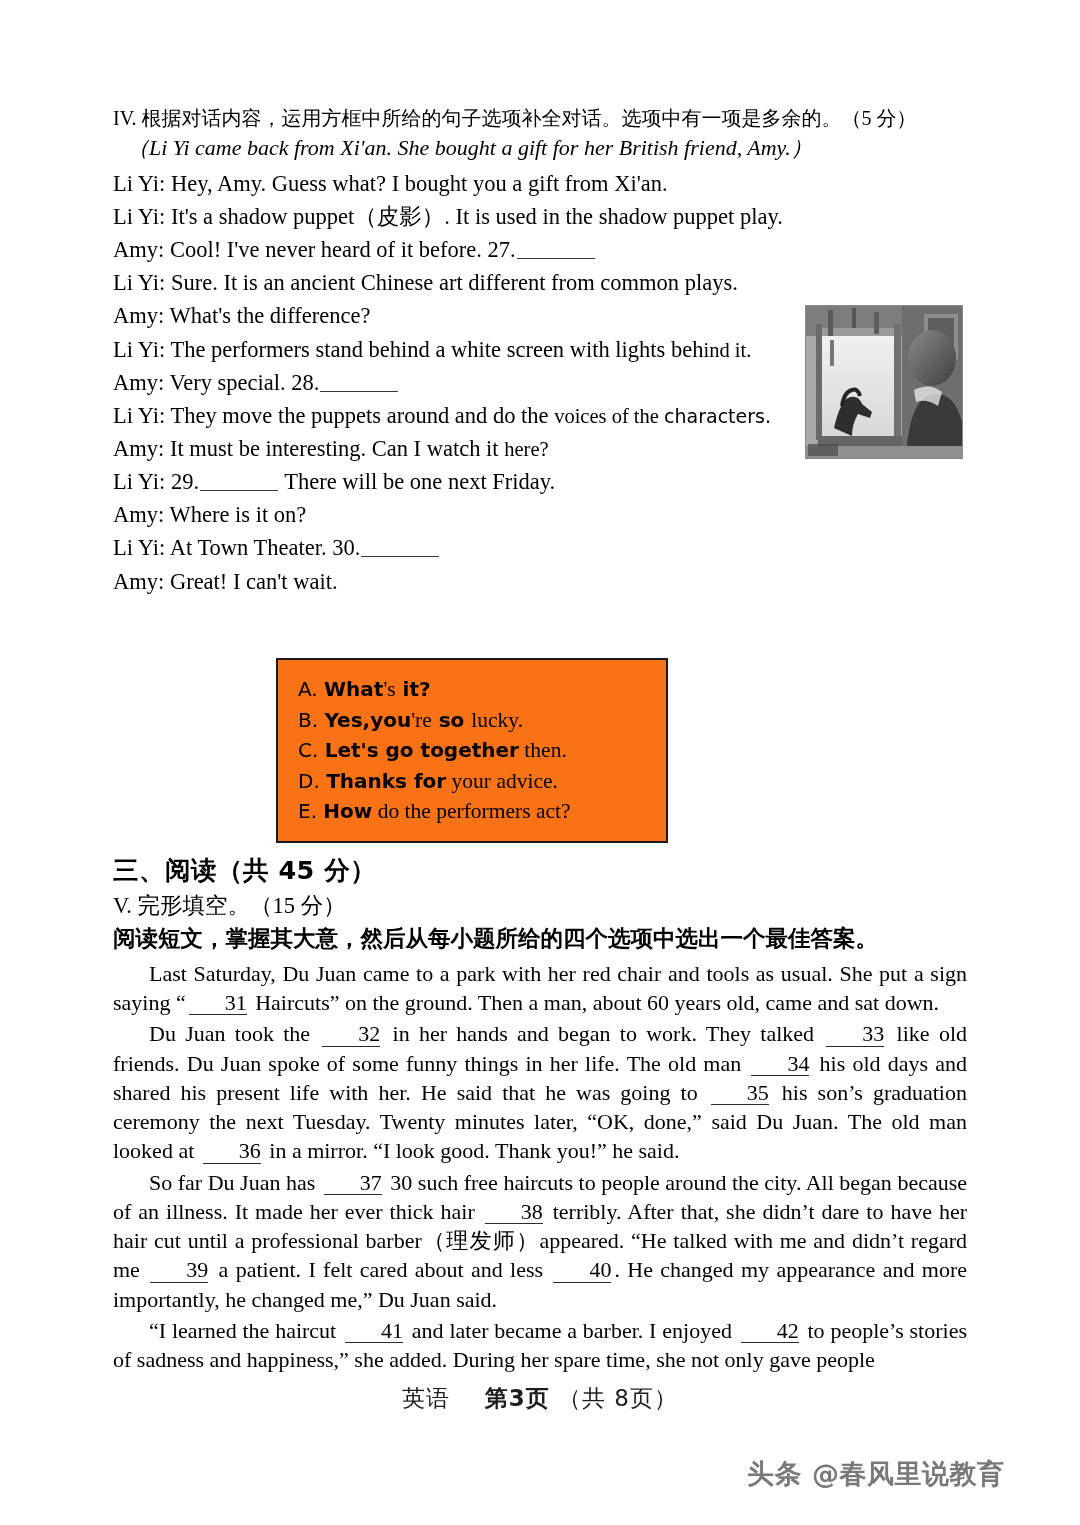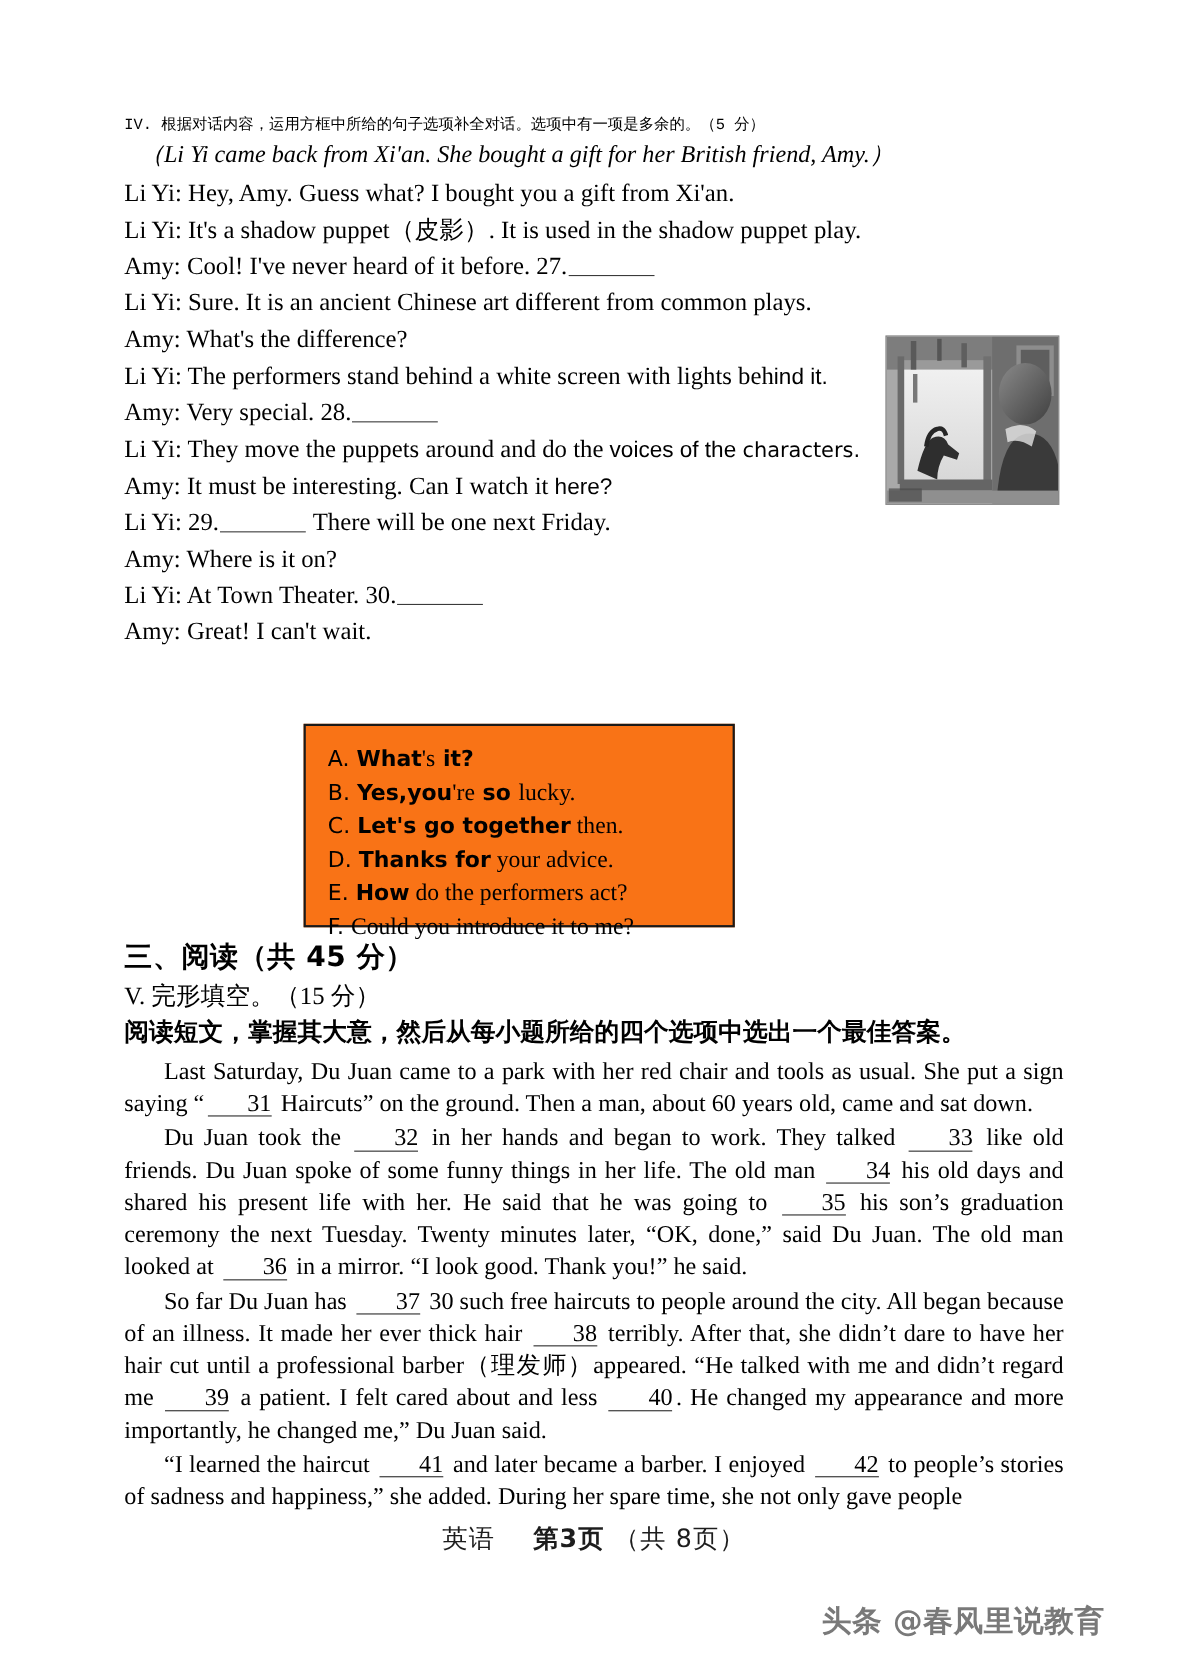--- a/index.html
+++ b/index.html
@@ -38,22 +38,22 @@
     letter-spacing: 0.5px;
     line-height: 1.25;
     margin: 0 0 4px 0;
   }
   .sub-head {
     font-size: 22.5px;
     line-height: 1.32;
     margin: 0;
   }
   .sub-head-cn {
-    font-family: Liberation Mono, monospace;
-    font-size: 14px;
+    font-family: Liberation Serif, serif;
+    font-size: 20px;
   }
   .instr-cn {
     font-family: "DejaVu Sans", "Liberation Sans", sans-serif;
     font-size: 22.5px;
     font-weight: 600;
     line-height: 1.35;
     margin: 2px 0 0 0;
   }
 
   
@@ -72,21 +72,21 @@
   .dline { margin: 0; padding: 1px 0; }
   .blank-s {
     display: inline-block;
     width: 78px;
     border-bottom: 1.6px solid #3a3a3a;
     height: 0.95em;
     vertical-align: -2px;
     margin: 0 1px;
   }
   .sans {
-    font-family: Liberation Sans, sans-serif;
+    font-family: Liberation Serif, serif;
     font-size: 20.5px;
     margin-top: 16px;
   }
   .sans-sm {
     font-family: "DejaVu Sans", "Liberation Sans", sans-serif;
     font-size: 19px;
   }
 
   
   .photo {
@@ -246,21 +246,20 @@
     </svg>
   </div>
 
   <div class="optbox">
     <div class="optlist" id="options-list">
         <div class="optrow"><span class="opt-letter">A. </span><span class="opt-sans">What</span><span>'s</span><span class="opt-sans"> it?</span></div>
         <div class="optrow"><span class="opt-letter">B. </span><span class="opt-sans">Yes,you</span><span>'re</span><span class="opt-sans"> so </span><span>lucky.</span></div>
         <div class="optrow"><span class="opt-letter">C. </span><span class="opt-sans">Let's go together</span><span> then.</span></div>
         <div class="optrow"><span class="opt-letter">D. </span><span class="opt-sans">Thanks for</span><span> your advice.</span></div>
         <div class="optrow"><span class="opt-letter">E. </span><span class="opt-sans">How</span><span> do the performers act?</span></div>
-        <div class="optrow"><span class="opt-letter">F. </span><span>Could you introduce it to me?</span></div>
       </div>
   </div>
 
   <div class="read-wrap">
     <div class="sec-head">三、阅读（共 45 分）</div>
     <div class="sub-head">V. 完形填空。（15 分）</div>
     <div class="instr-cn">阅读短文，掌握其大意，然后从每小题所给的四个选项中选出一个最佳答案。</div>
     <div id="cloze-body" style="margin-top:6px;">
         <p class="para">Last Saturday, Du Juan came to a park with her red chair and tools as usual. She put a sign saying “<span class="blank-n">31</span> Haircuts” on the ground. Then a man, about 60 years old, came and sat down.</p>
         <p class="para">Du Juan took the <span class="blank-n">32</span> in her hands and began to work. They talked <span class="blank-n">33</span> like old friends. Du Juan spoke of some funny things in her life. The old man <span class="blank-n">34</span> his old days and shared his present life with her. He said that he was going to <span class="blank-n">35</span> his son’s graduation ceremony the next Tuesday. Twenty minutes later, “OK, done,” said Du Juan. The old man looked at <span class="blank-n">36</span> in a mirror. “I look good. Thank you!” he said.</p>

